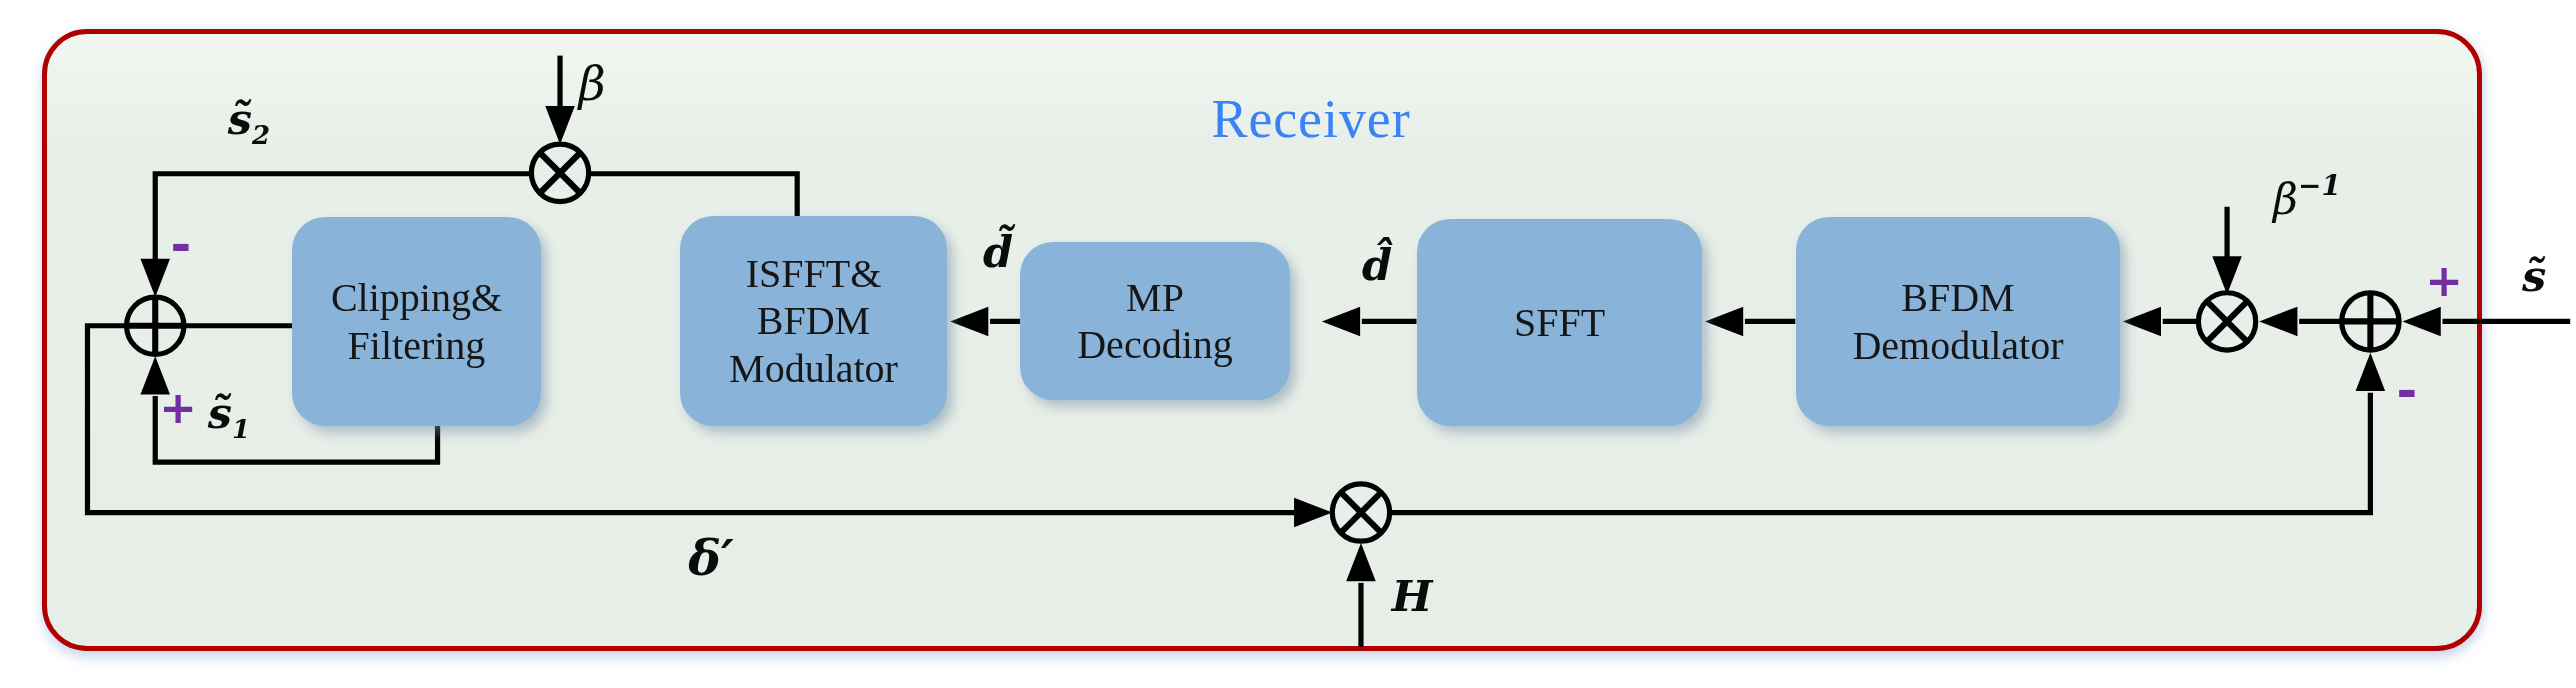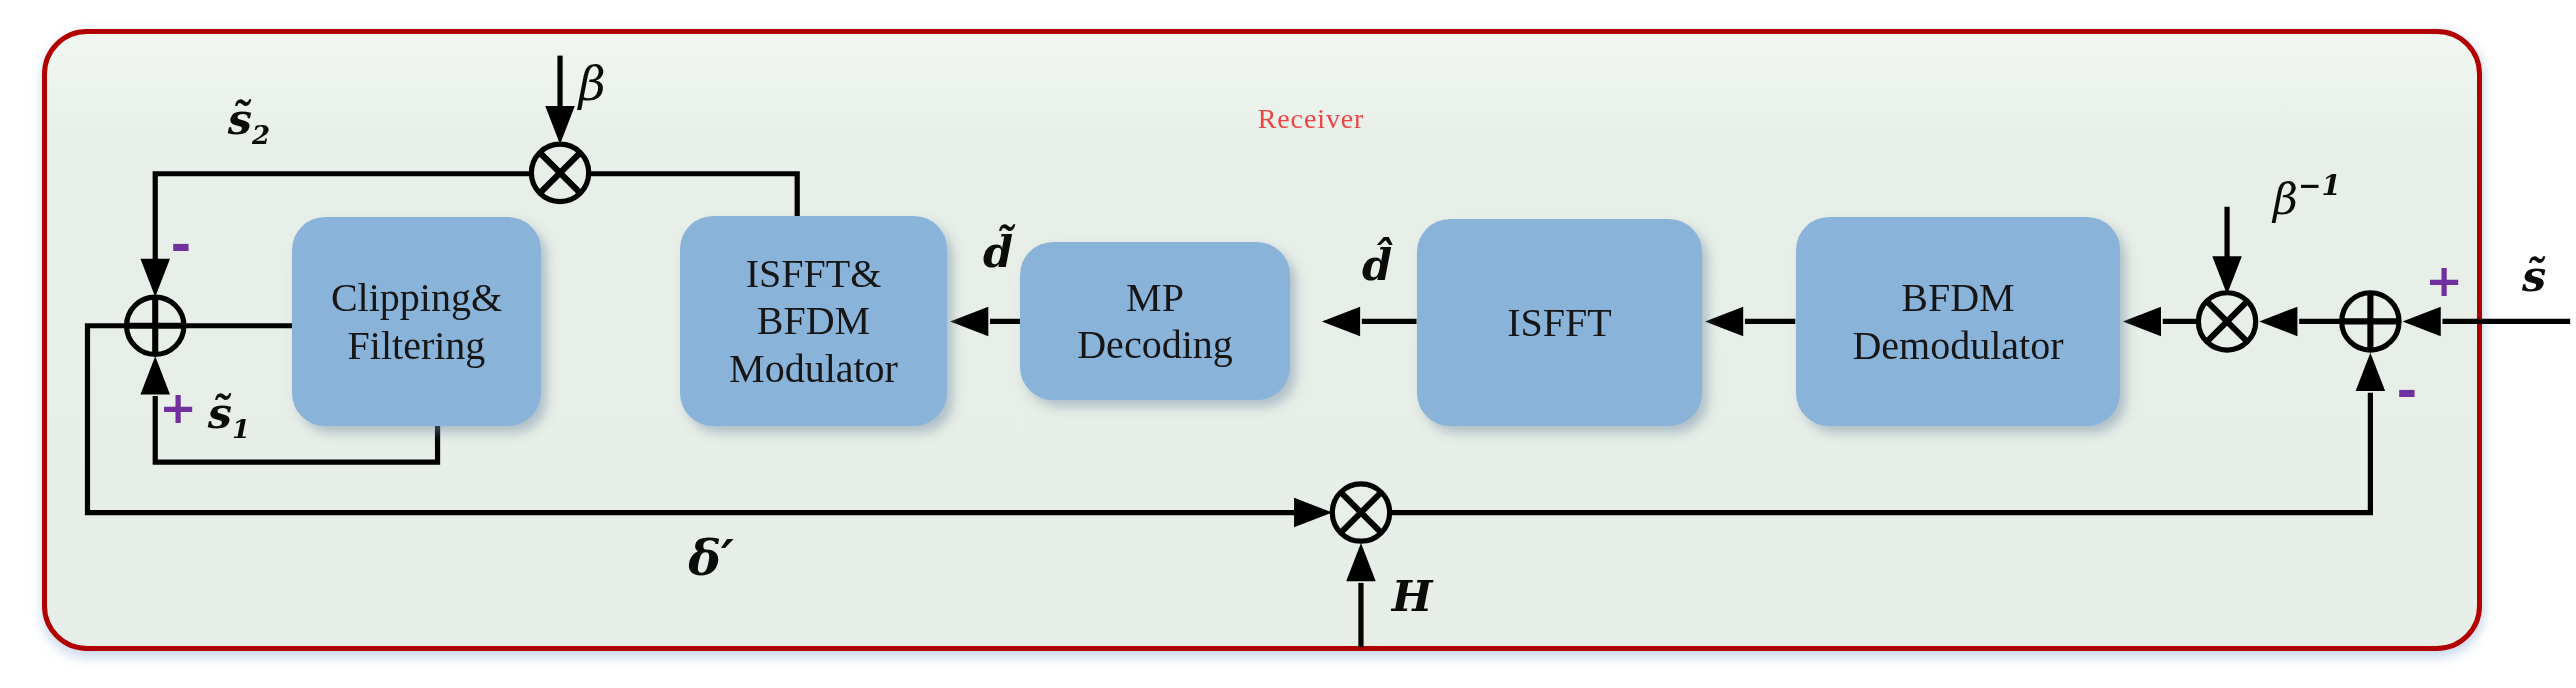--- a/index.html
+++ b/index.html
@@ -44,23 +44,23 @@
   .sign{
     position:absolute;z-index:4;
     transform:translate(-50%,-50%);
     color:#7030a0;
     font-family:"DejaVu Sans", sans-serif;
     font-weight:bold;font-size:45px;line-height:1;
   }
   .receiver-title{
     position:absolute;z-index:4;
     transform:translate(-50%,-50%);
-    color:#ef4444;
+    color:#3b82f6;
     font-family:"Liberation Serif", serif;
-    font-size:28px;letter-spacing:0.9px;
+    font-size:54px;letter-spacing:0.9px;
   }
 </style>
 </head>
 <body>
 
 <div id="stage">
 
   <div class="panel"></div>
 
   <svg class="wires" width="2576" height="688" viewBox="0 0 2964 792">
@@ -134,21 +134,21 @@
 
   <div class="receiver-title" style="left:1311px;top:119px;">Receiver</div>
 
   <div class="block" style="left:292px;top:217px;width:249px;height:209px;">Clipping&amp;
 Filtering</div>
   <div class="block" style="left:680px;top:216px;width:267px;height:210px;text-align:center;">ISFFT&amp;
 BFDM
 Modulator</div>
   <div class="block" style="left:1020px;top:217px;width:270px;height:158px;margin-top:25px;">MP
 Decoding</div>
-  <div class="block" style="left:1417px;top:219px;width:285px;height:207px;">ISFFT</div>
+  <div class="block" style="left:1417px;top:219px;width:285px;height:207px;">SFFT</div>
   <div class="block" style="left:1796px;top:217px;width:324px;height:209px;">BFDM
 Demodulator</div>
 
   <div class="lbl thin" style="left:592px;top:83px;">β</div>
 
   <div class="lbl" style="left:2279px;top:196px;margin-left:28px;"><span class="thin" style="font-weight:normal;">β</span><span class="sup">−1</span></div>
 
   <div class="lbl" style="left:249px;top:123px;"><span>s̃</span><span class="sub">2</span></div>
 
   <div class="lbl" style="left:229px;top:417px;"><span>s̃</span><span class="sub">1</span></div>

